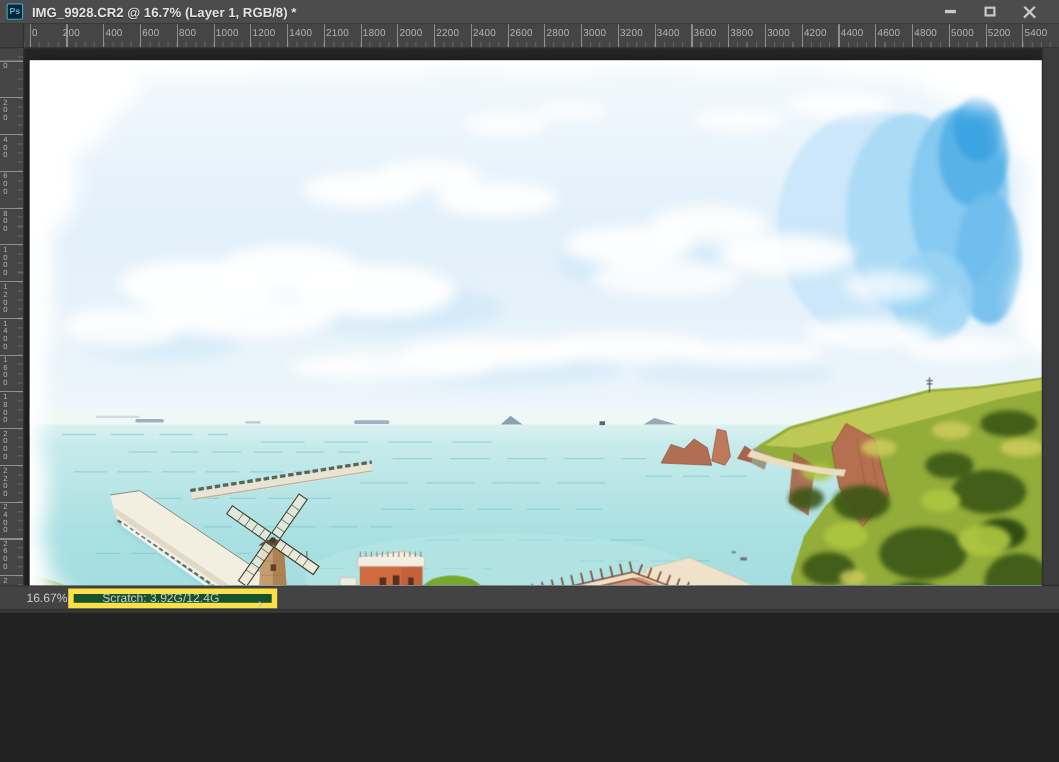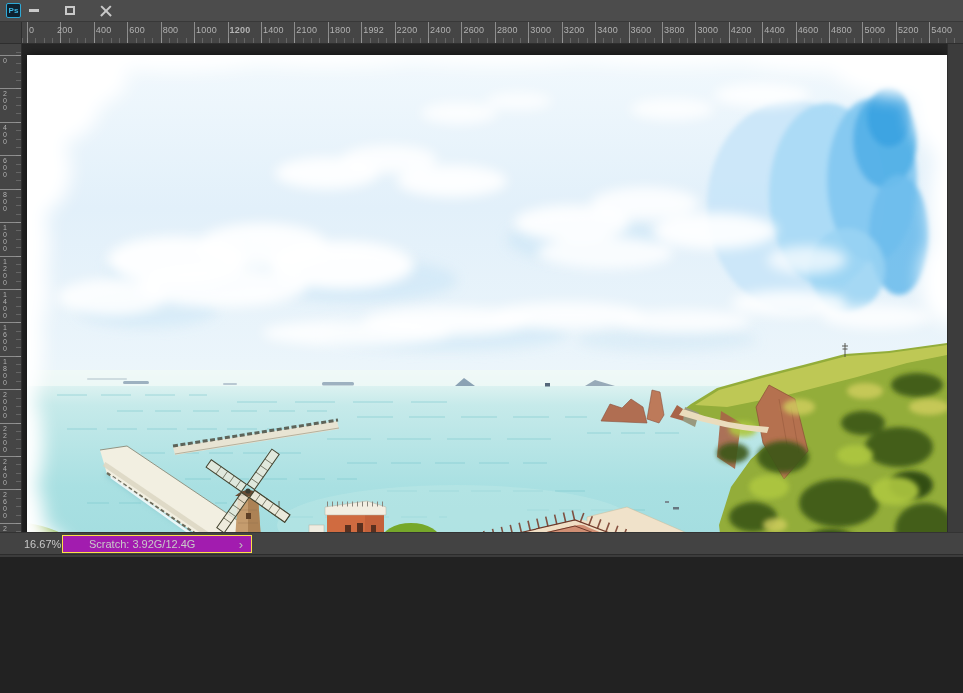--- a/index.html
+++ b/index.html
@@ -71,33 +71,34 @@
     border-left:1px solid #2c2c2c;z-index:5;
   }
   
   .statusbar{
     height:22px;flex:0 0 22px;background:#434343;border-top:1px solid #333;
     display:flex;align-items:center;color:#c9c9c9;font-size:11px;
   }
   .zoom-field{width:58px;padding-left:24px;flex:0 0 58px;}
   .scratch-field{
     position:relative;width:190px;flex:0 0 190px;height:18px;margin-left:4px;
-    background:#a21caf;border:1px solid #fde047;display:flex;align-items:center;
+    background:#14532d;border:5px solid #fde047;display:flex;align-items:center;
   }
   .scratch-text{padding-left:26px;}
   .scratch-arrow{position:absolute;right:8px;top:1px;color:#bdbdbd;font-size:13px;}
   .bottom-frame{height:3px;flex:0 0 3px;background:#3c3c3c;border-top:1px solid #2c2c2c;}
 </style>
 </head>
 <body>
 
 <div class="window">
 
   <div class="titlebar">
     <div class="ps-logo">Ps</div>
+    <div class="title-text">IMG_9928.CR2 @ 16.7% (Layer 1, RGB/8) *</div>
     <div class="winbtns">
       <div class="winbtn">
         <div class="glyph-min"></div>
       </div>
       <div class="winbtn">
         <div class="glyph-max"></div>
       </div>
       <div class="winbtn">
         <div class="glyph-close"></div>
       </div>
@@ -106,25 +107,25 @@
 
   <div class="ruler-row">
     <div class="ruler-corner"></div>
     <div class="hruler">
         <span class="hlab" style="left: 7px;">0</span>
         <span class="hlab" style="left: 35px;">200</span>
         <span class="hlab" style="left: 73.84px;">400</span>
         <span class="hlab" style="left: 107.26px;">600</span>
         <span class="hlab" style="left: 140.68px;">800</span>
         <span class="hlab" style="left: 174.1px;">1000</span>
-        <span class="hlab" style="left: 207.52px; font-weight: bold;">1200</span>
+        <span class="hlab" style="left: 207.52px;">1200</span>
         <span class="hlab" style="left: 240.94px;">1400</span>
         <span class="hlab" style="left: 274.36px;">2100</span>
         <span class="hlab" style="left: 307.78px;">1800</span>
-        <span class="hlab" style="left: 341.2px;">1992</span>
+        <span class="hlab" style="left: 341.2px;">2000</span>
         <span class="hlab" style="left: 374.62px;">2200</span>
         <span class="hlab" style="left: 408.04px;">2400</span>
         <span class="hlab" style="left: 441.46px;">2600</span>
         <span class="hlab" style="left: 474.88px;">2800</span>
         <span class="hlab" style="left: 508.3px;">3000</span>
         <span class="hlab" style="left: 541.72px;">3200</span>
         <span class="hlab" style="left: 575.14px;">3400</span>
         <span class="hlab" style="left: 608.56px;">3600</span>
         <span class="hlab" style="left: 641.98px;">3800</span>
         <span class="hlab" style="left: 675.4px;">3000</span>

